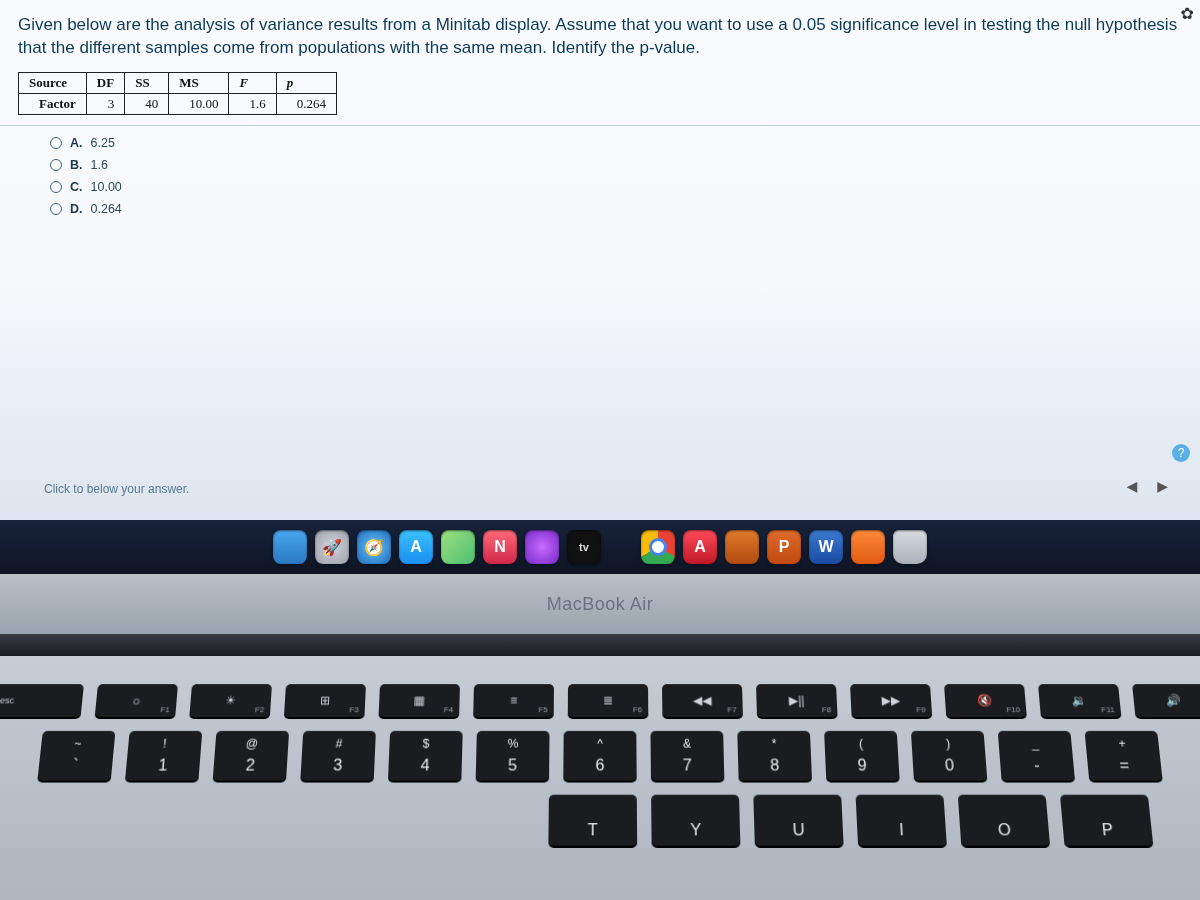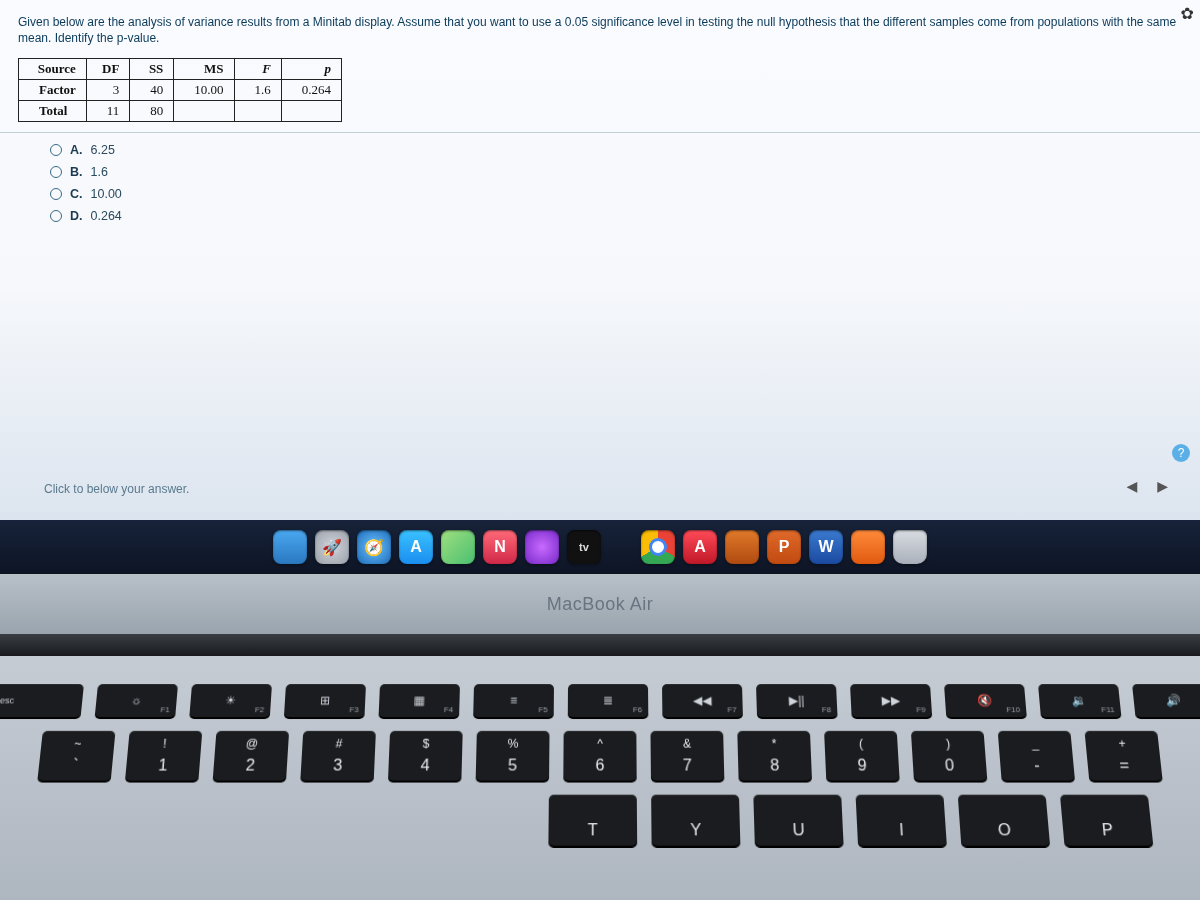--- a/index.html
+++ b/index.html
@@ -12,32 +12,32 @@
     position:relative;
   }
 
   
   .screen {
     position:absolute; left:0; top:0; width:1200px; height:574px;
     background:linear-gradient(180deg,#fafbfe 0%, #f6f8fb 50%, #d6e0ec 100%);
   }
   .content { padding:14px 18px 0 18px; }
   .question {
-    font-size:12px; line-height:1.35;
+    font-size:17px; line-height:1.35;
     color:#0a3a5a;
     max-width:1180px;
     margin-bottom:12px;
   }
 
   table.anova { border-collapse:collapse; background:transparent; margin:4px 0 2px 0; }
   table.anova th, table.anova td {
     border:1px solid #222; padding:2px 10px; font-size:13px;
     font-family:"Times New Roman", serif; color:#111;
   }
-  table.anova th { font-weight:bold; text-align:right; }
+  table.anova th { font-weight:bold; text-align:left; }
   table.anova td { text-align:right;padding-left:20px; }
   table.anova td.rowlbl { text-align:left; font-weight:bold; }
   table.anova td.blank { background:transparent; }
 
   .sep { border-top:1px solid #8aa; margin:10px 0 10px -18px; width:1200px; opacity:.5; }
 
   .choices { padding-left:32px; margin-top:6px; }
   .choice {
     display:flex; align-items:center; gap:8px;
     font-size:12.5px; color:#2a4a5e; margin:8px 0;
@@ -153,28 +153,20 @@
         <th style="font-style:italic">F</th>
         <th style="font-style:italic">p</th>
       </tr>
       <tr>
         <td class="rowlbl">Factor</td>
         <td>3</td>
         <td>40</td>
         <td>10.00</td>
         <td>1.6</td>
         <td>0.264</td>
-      </tr>
-      <tr>
-        <td class="rowlbl">Total</td>
-        <td>11</td>
-        <td>80</td>
-        <td class="blank"></td>
-        <td class="blank"></td>
-        <td class="blank"></td>
       </tr>
     </tbody>
       </table>
 
     <div class="sep"></div>
 
     <div class="choices">
       <label class="choice">
         <span class="radio"></span>
         <span class="lbl">A.</span>

